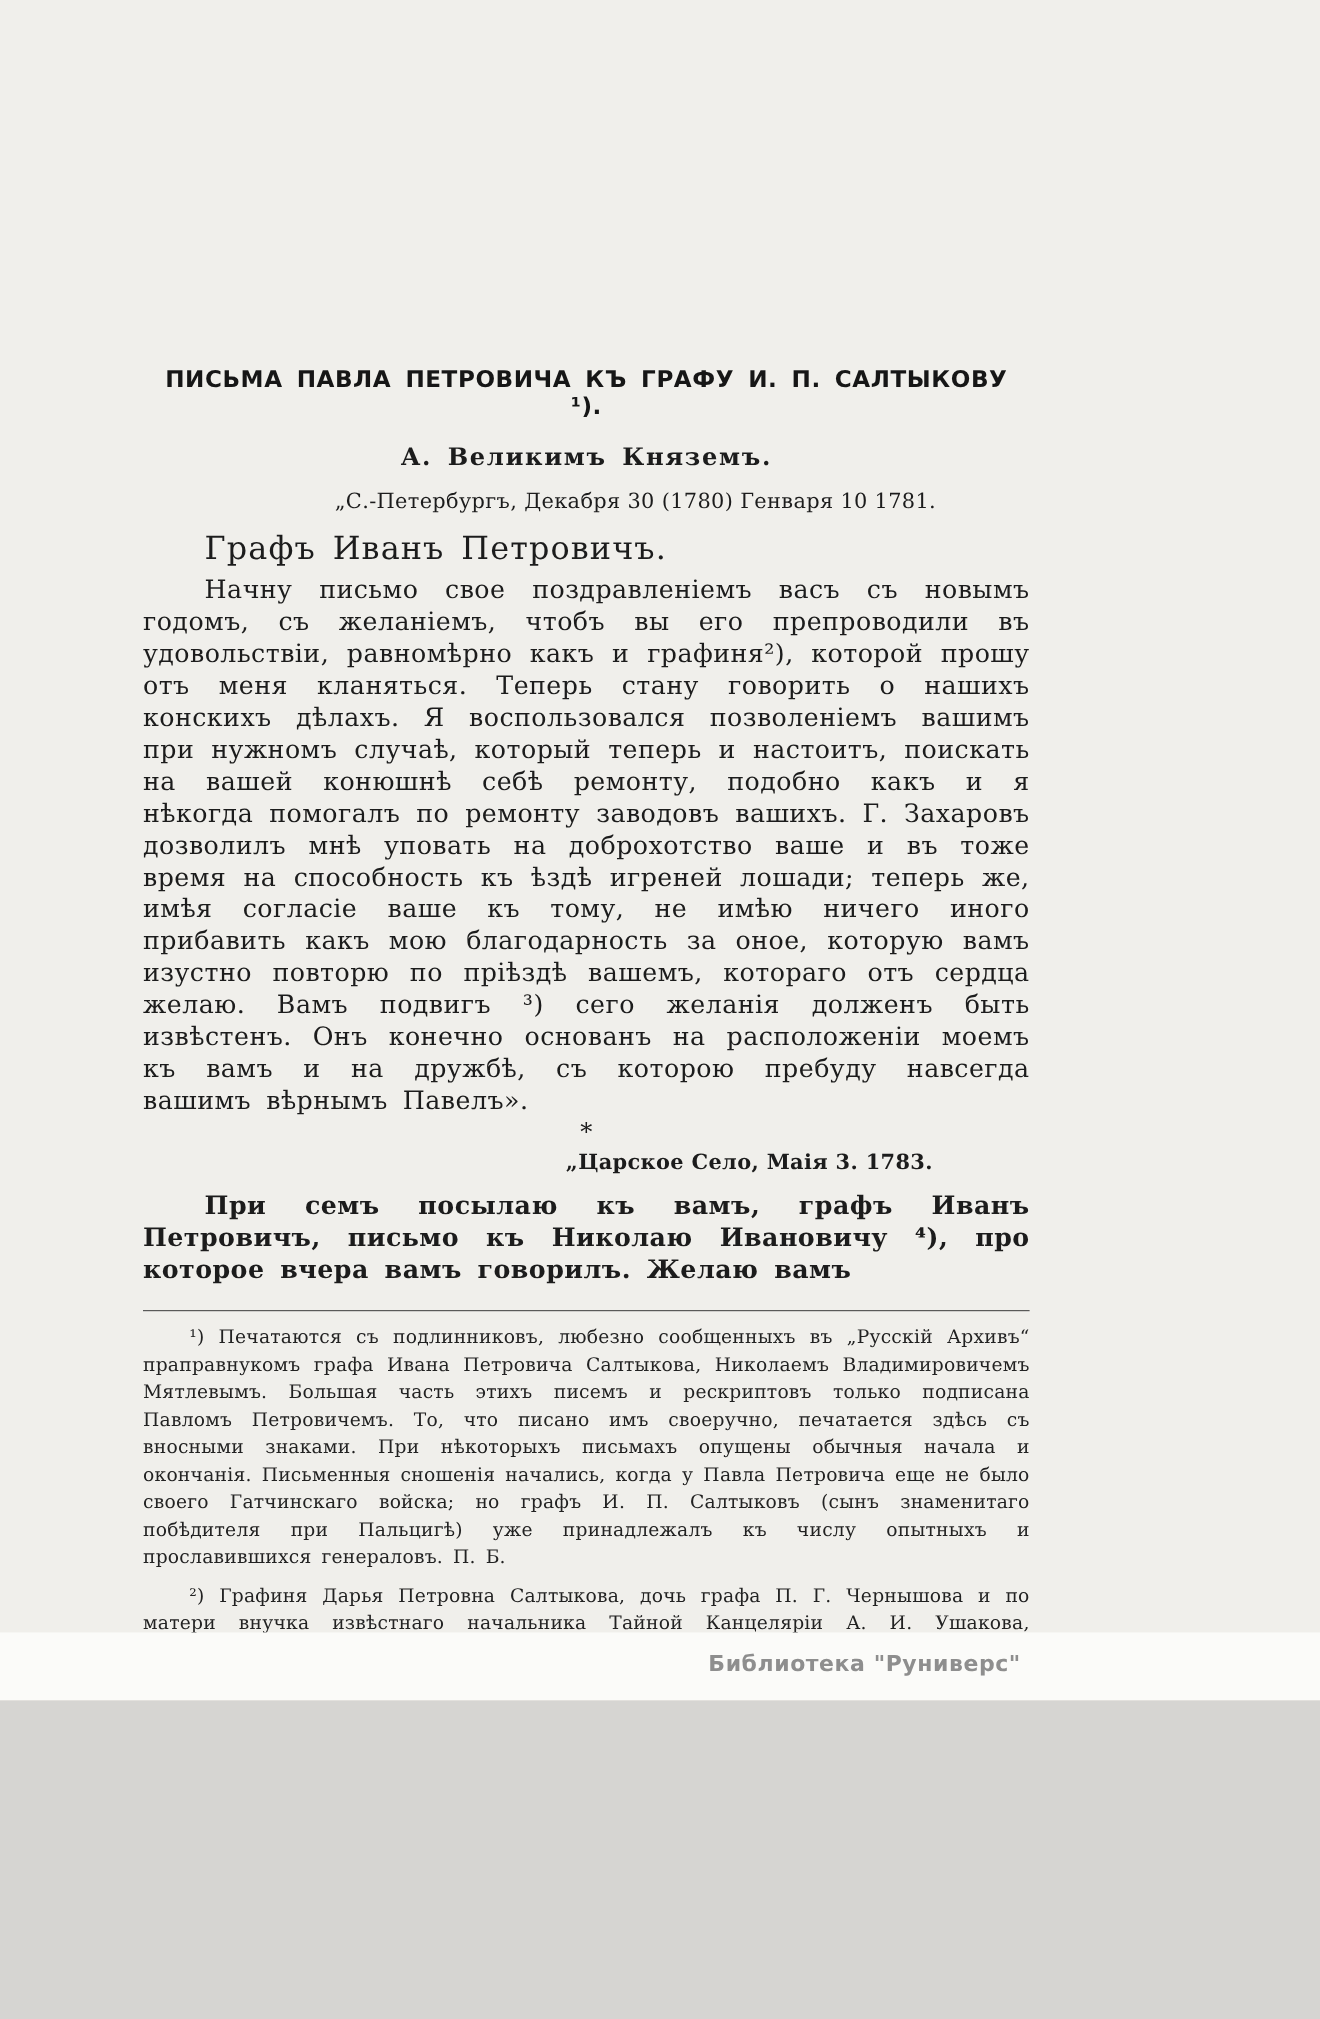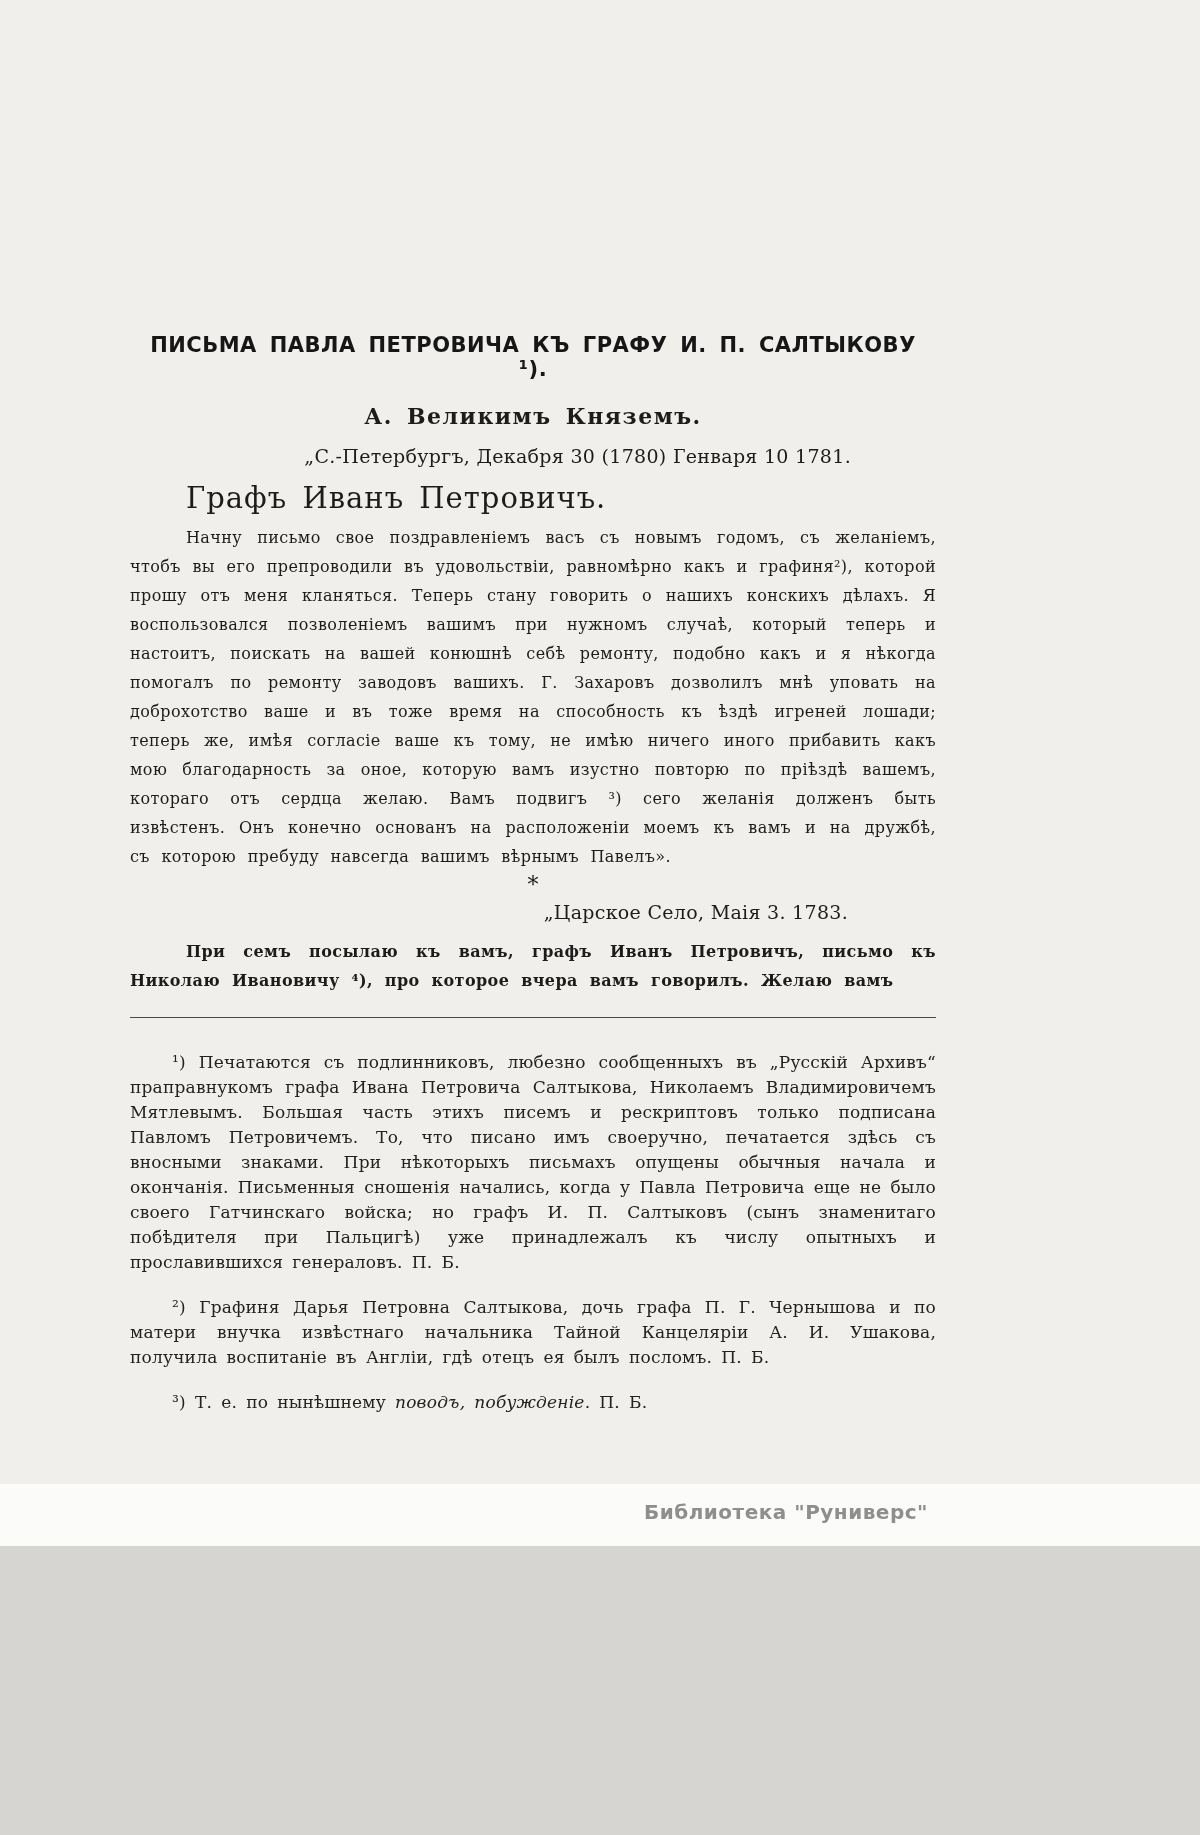--- a/index.html
+++ b/index.html
@@ -37,30 +37,30 @@
     word-spacing: 5px;
     text-align: center;
     margin-bottom: 16px;
   }
   .dateline {
     font-size: 19px;
     text-align: right;
     letter-spacing: 0.3px;
   }
   .dateline-1 { padding-right: 85px; margin-bottom: 14px; }
-  .dateline-2 { padding-right: 88px; margin: 4px 0 14px; }
+  .dateline-2 { padding-right: 88px; margin: 4px 0 14px; font-weight: bold; }
   .salutation {
     font-size: 29px;
     padding-left: 56px;
     letter-spacing: 1px;
     word-spacing: 5px;
     margin-bottom: 8px;
   }
   .body-par {
-    font-size: 16px;
+    font-size: 23px;
     line-height: 29px;
     text-align: justify;
     text-indent: 56px;
     letter-spacing: 0.4px;
     word-spacing: 6px;
   }
   .received {
     font-size: 18.5px;
     padding-left: 56px;
     margin-top: 16px;
@@ -79,21 +79,20 @@
   }
   .footnote {
     font-size: 17px;
     line-height: 25px;
     text-align: justify;
     text-indent: 42px;
     letter-spacing: 0.2px;
     word-spacing: 3.5px;
     margin-bottom: 10px;
     color: #222;
-    margin-top: 20px;
   }
   .italic { font-style: italic; }
   .bottom-band {
     position: absolute;
     left: 0;
     bottom: 0;
     width: 100%;
     height: 62px;
     background: #fbfbf9;
   }

